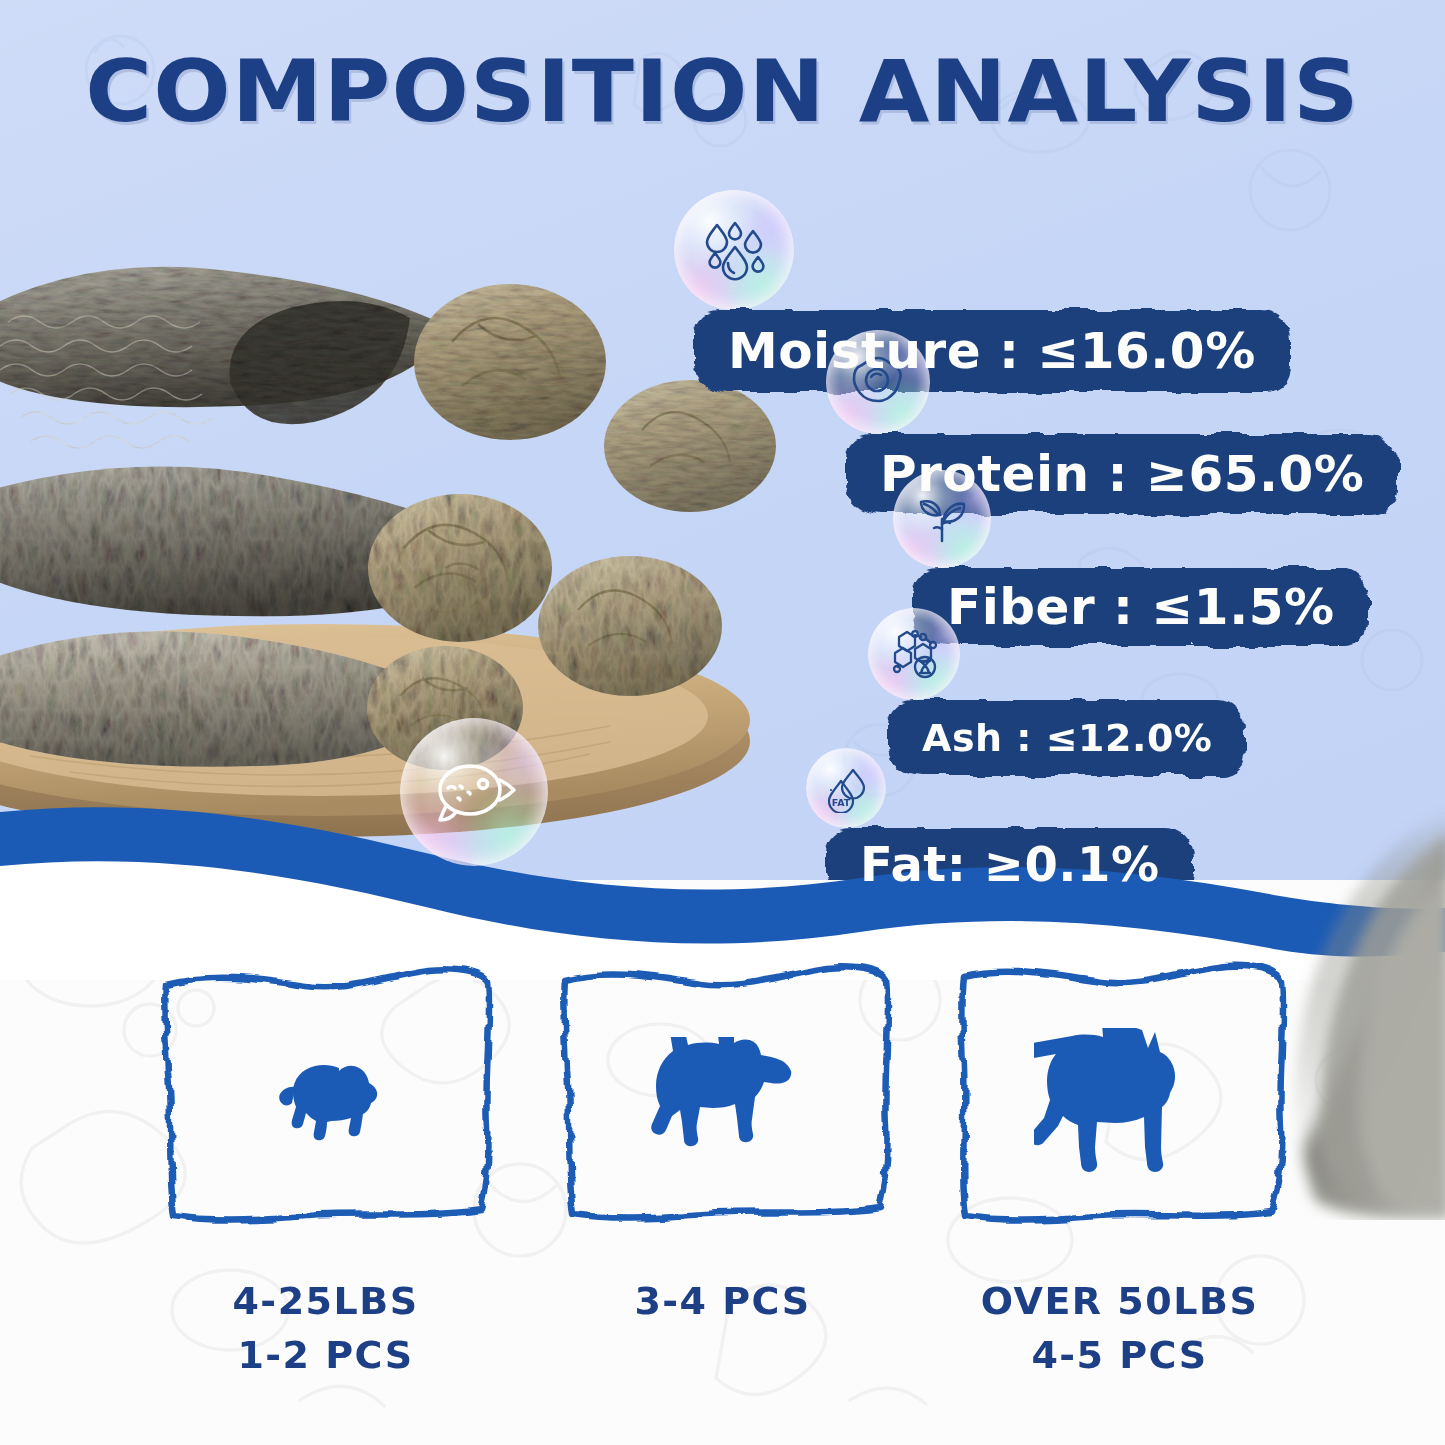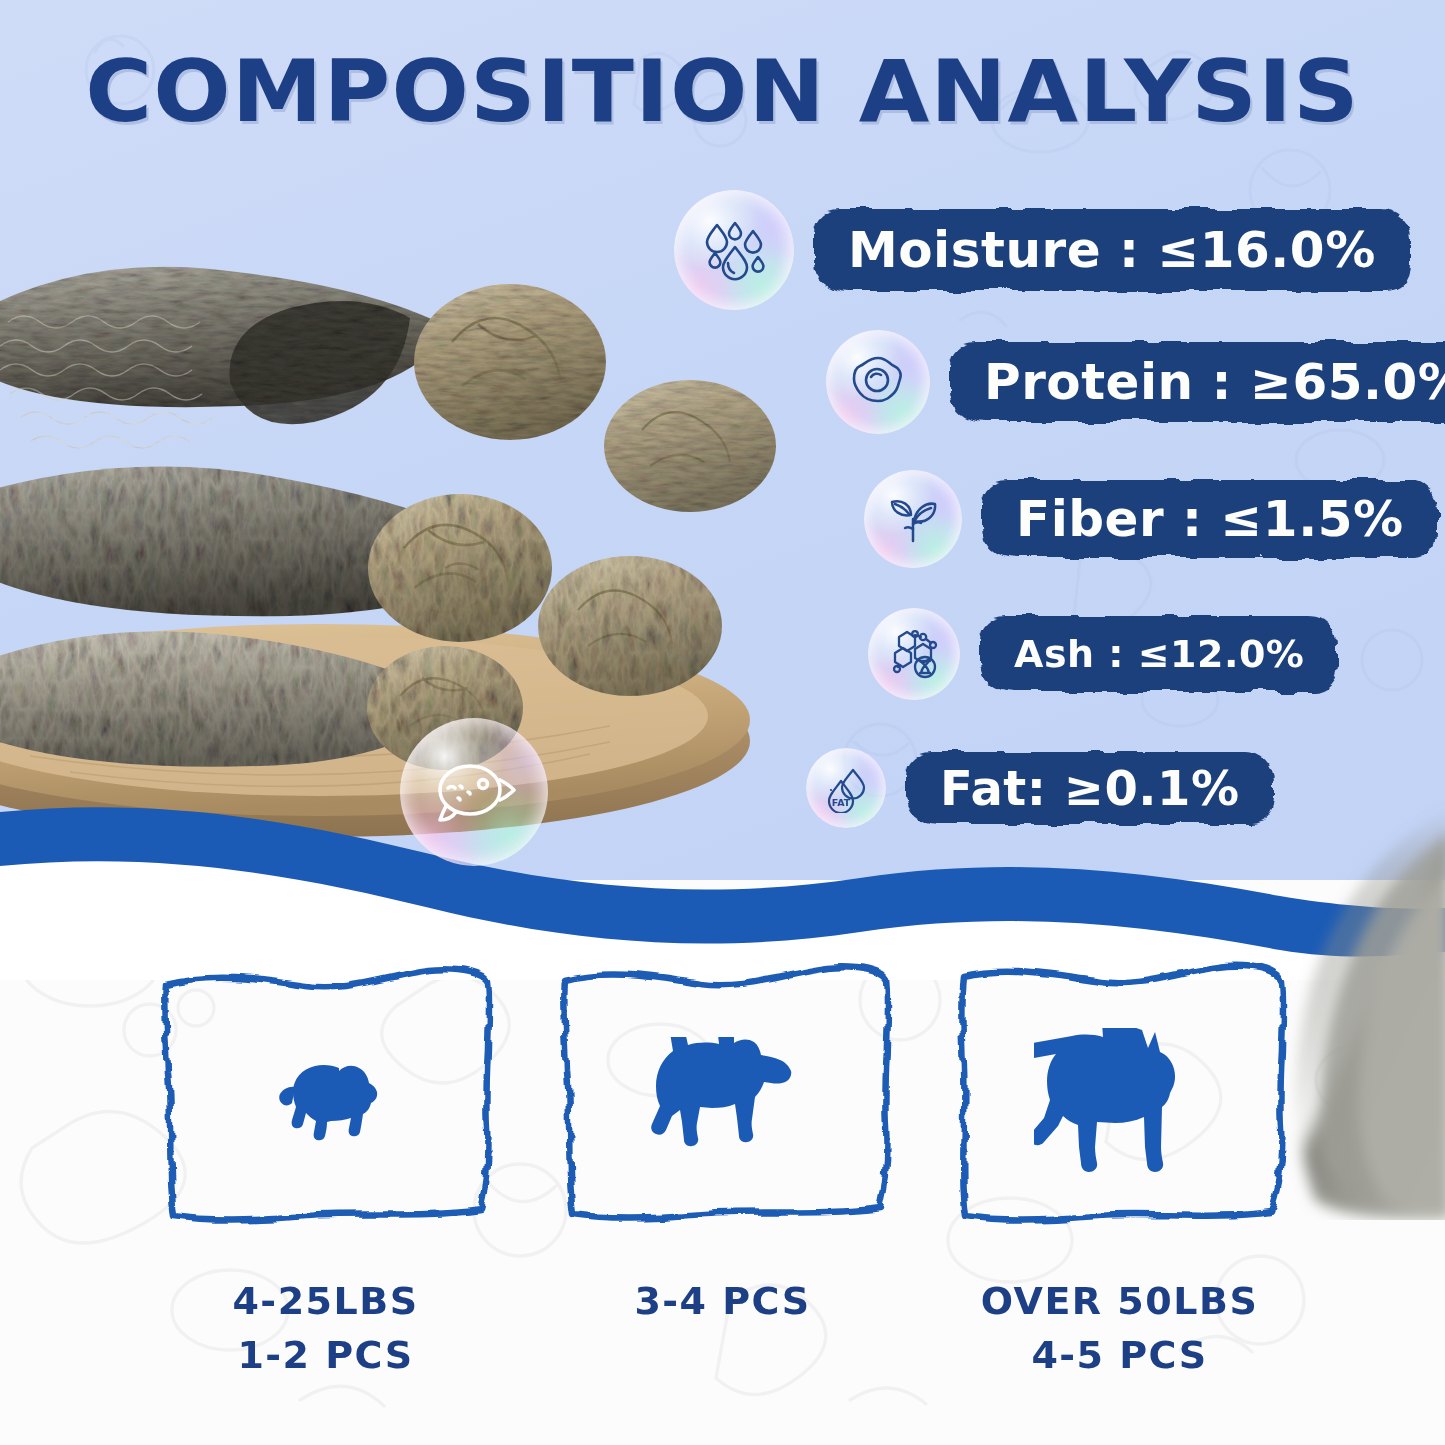--- a/index.html
+++ b/index.html
@@ -34,21 +34,21 @@
     font-family:"DejaVu Sans", sans-serif;
     font-weight:bold;font-size:86px;letter-spacing:1px;
     color:#1d3f85;
     transform:scaleX(1.06);
     text-shadow:2px 3px 0 rgba(120,140,190,.35);
     line-height:1;
     white-space:nowrap;
   }
 
   
-  .nutri-row{position:absolute;display:flex;align-items:center;}
+  .nutri-row{position:absolute;display:flex;align-items:flex-start;flex-direction:column;}
   .bubble{
     position:relative;border-radius:50%;flex:0 0 auto;
     display:flex;align-items:center;justify-content:center;
   }
   .bubble .bub-skin{
     position:absolute;inset:0;border-radius:50%;
     background:
       radial-gradient(circle at 30% 26%, rgba(255,255,255,.92) 0%, rgba(255,255,255,.35) 22%, rgba(255,255,255,0) 40%),
       radial-gradient(circle at 74% 80%, rgba(170,255,210,.55) 0%, rgba(170,255,210,0) 32%),
       radial-gradient(circle at 20% 82%, rgba(255,190,235,.6) 0%, rgba(255,190,235,0) 34%),
@@ -309,21 +309,21 @@
           <circle cx="31" cy="30" r="11"></circle>
           <path d="M25 27a7 7 0 0 1 10-2"></path>
         </svg>
       </div>
       <div class="banner" style="height:80px;font-size:50px;">
         <div class="brush"></div>
         <span class="btxt">Protein : ≥65.0%</span>
       </div>
     </div>
 
-    <div class="nutri-row" style="left:864px;top:470px;">
+    <div class="nutri-row" style="left:893px;top:470px;">
       <div class="bubble" style="width:98px;height:98px;">
         <div class="bub-skin"></div>
           <div class="bub-ring"></div>
         <svg width="60" height="60" viewBox="0 0 60 60" fill="none" stroke="#234a8c" stroke-width="2.5" stroke-linecap="round" stroke-linejoin="round">
           <path d="M28 26C18 28 9 22 9 13c10-3 19 3 19 13z"></path>
           <path d="M12 15c6 2 11 6 14 10"></path>
           <path d="M31 32c2-12 12-19 21-17 1 11-8 20-21 17z"></path>
           <path d="M48 19c-7 2-13 7-16 12"></path>
           <path d="M30 52V30"></path>
           <path d="M30 40c-3-2-6-2-8-1"></path>

